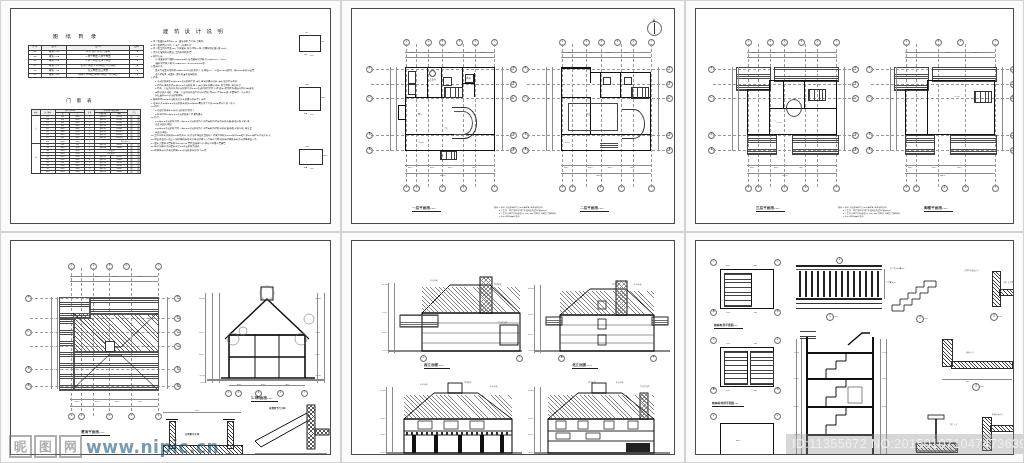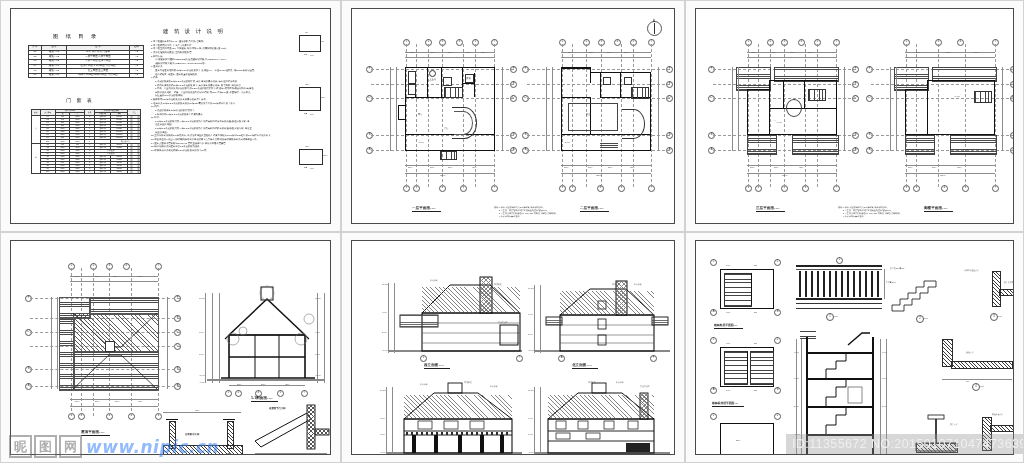--- a/index.html
+++ b/index.html
@@ -106,22 +106,22 @@
   .wm-cn-block{
     display:flex;gap:2px;
   }
   .wm-cn-block span{
     display:inline-flex;align-items:center;justify-content:center;
     width:19px;height:19px;border:2.2px solid #6e6e6e;color:#6e6e6e;
     font-size:13px;font-weight:bold;font-family:"DejaVu Sans",sans-serif;
     background:rgba(255,255,255,.25);
   }
   .wm-url{
-    font-family:"DejaVu Sans",sans-serif;font-style:italic;font-weight:bold;
-    font-size:17px;color:#3b82f6;letter-spacing:.5px;
+    font-family:"DejaVu Sans",sans-serif;font-weight:bold;
+    font-size:17px;color:#0c4a6e;letter-spacing:.5px;
     text-shadow:0 0 1px #fff;
   }
   .wm-id{
     position:absolute;left:100px;bottom:8px;
     background:rgba(150,150,150,.38);
     color:#efefef;font-size:12.5px;letter-spacing:.4px;
     padding:3px 6px;white-space:nowrap;pointer-events:none;
     font-family:"Liberation Sans",sans-serif;
   }
   

